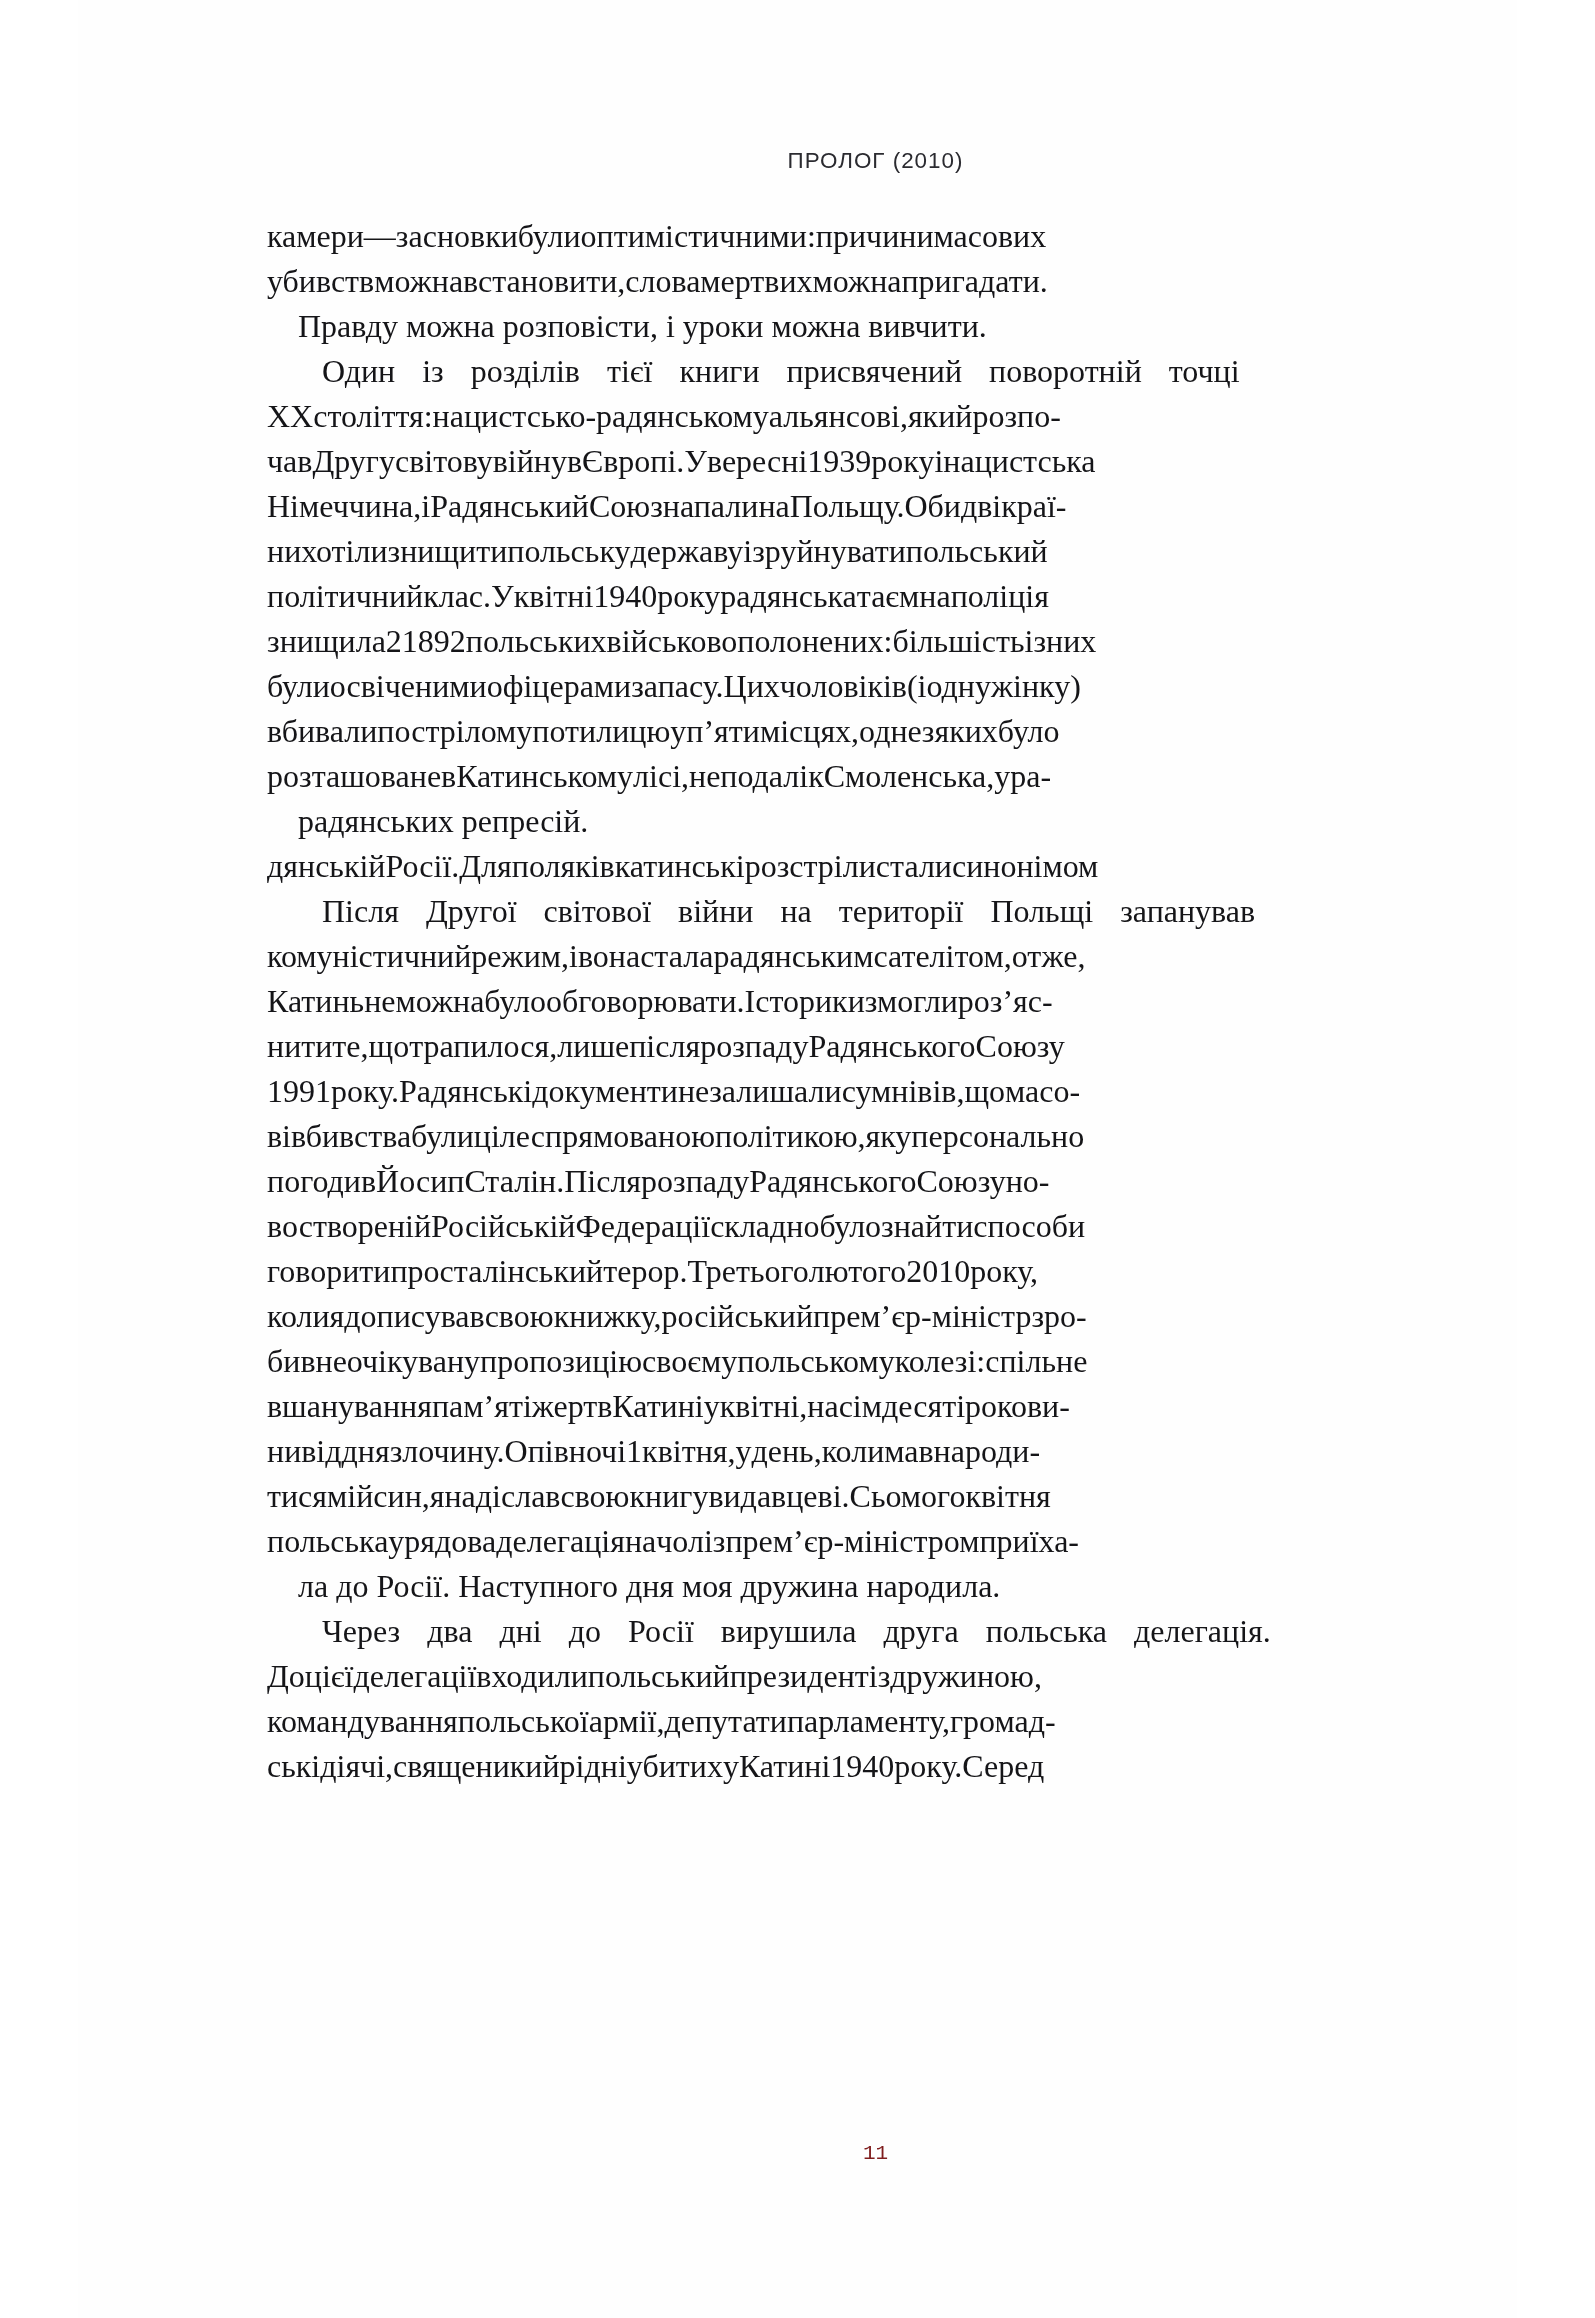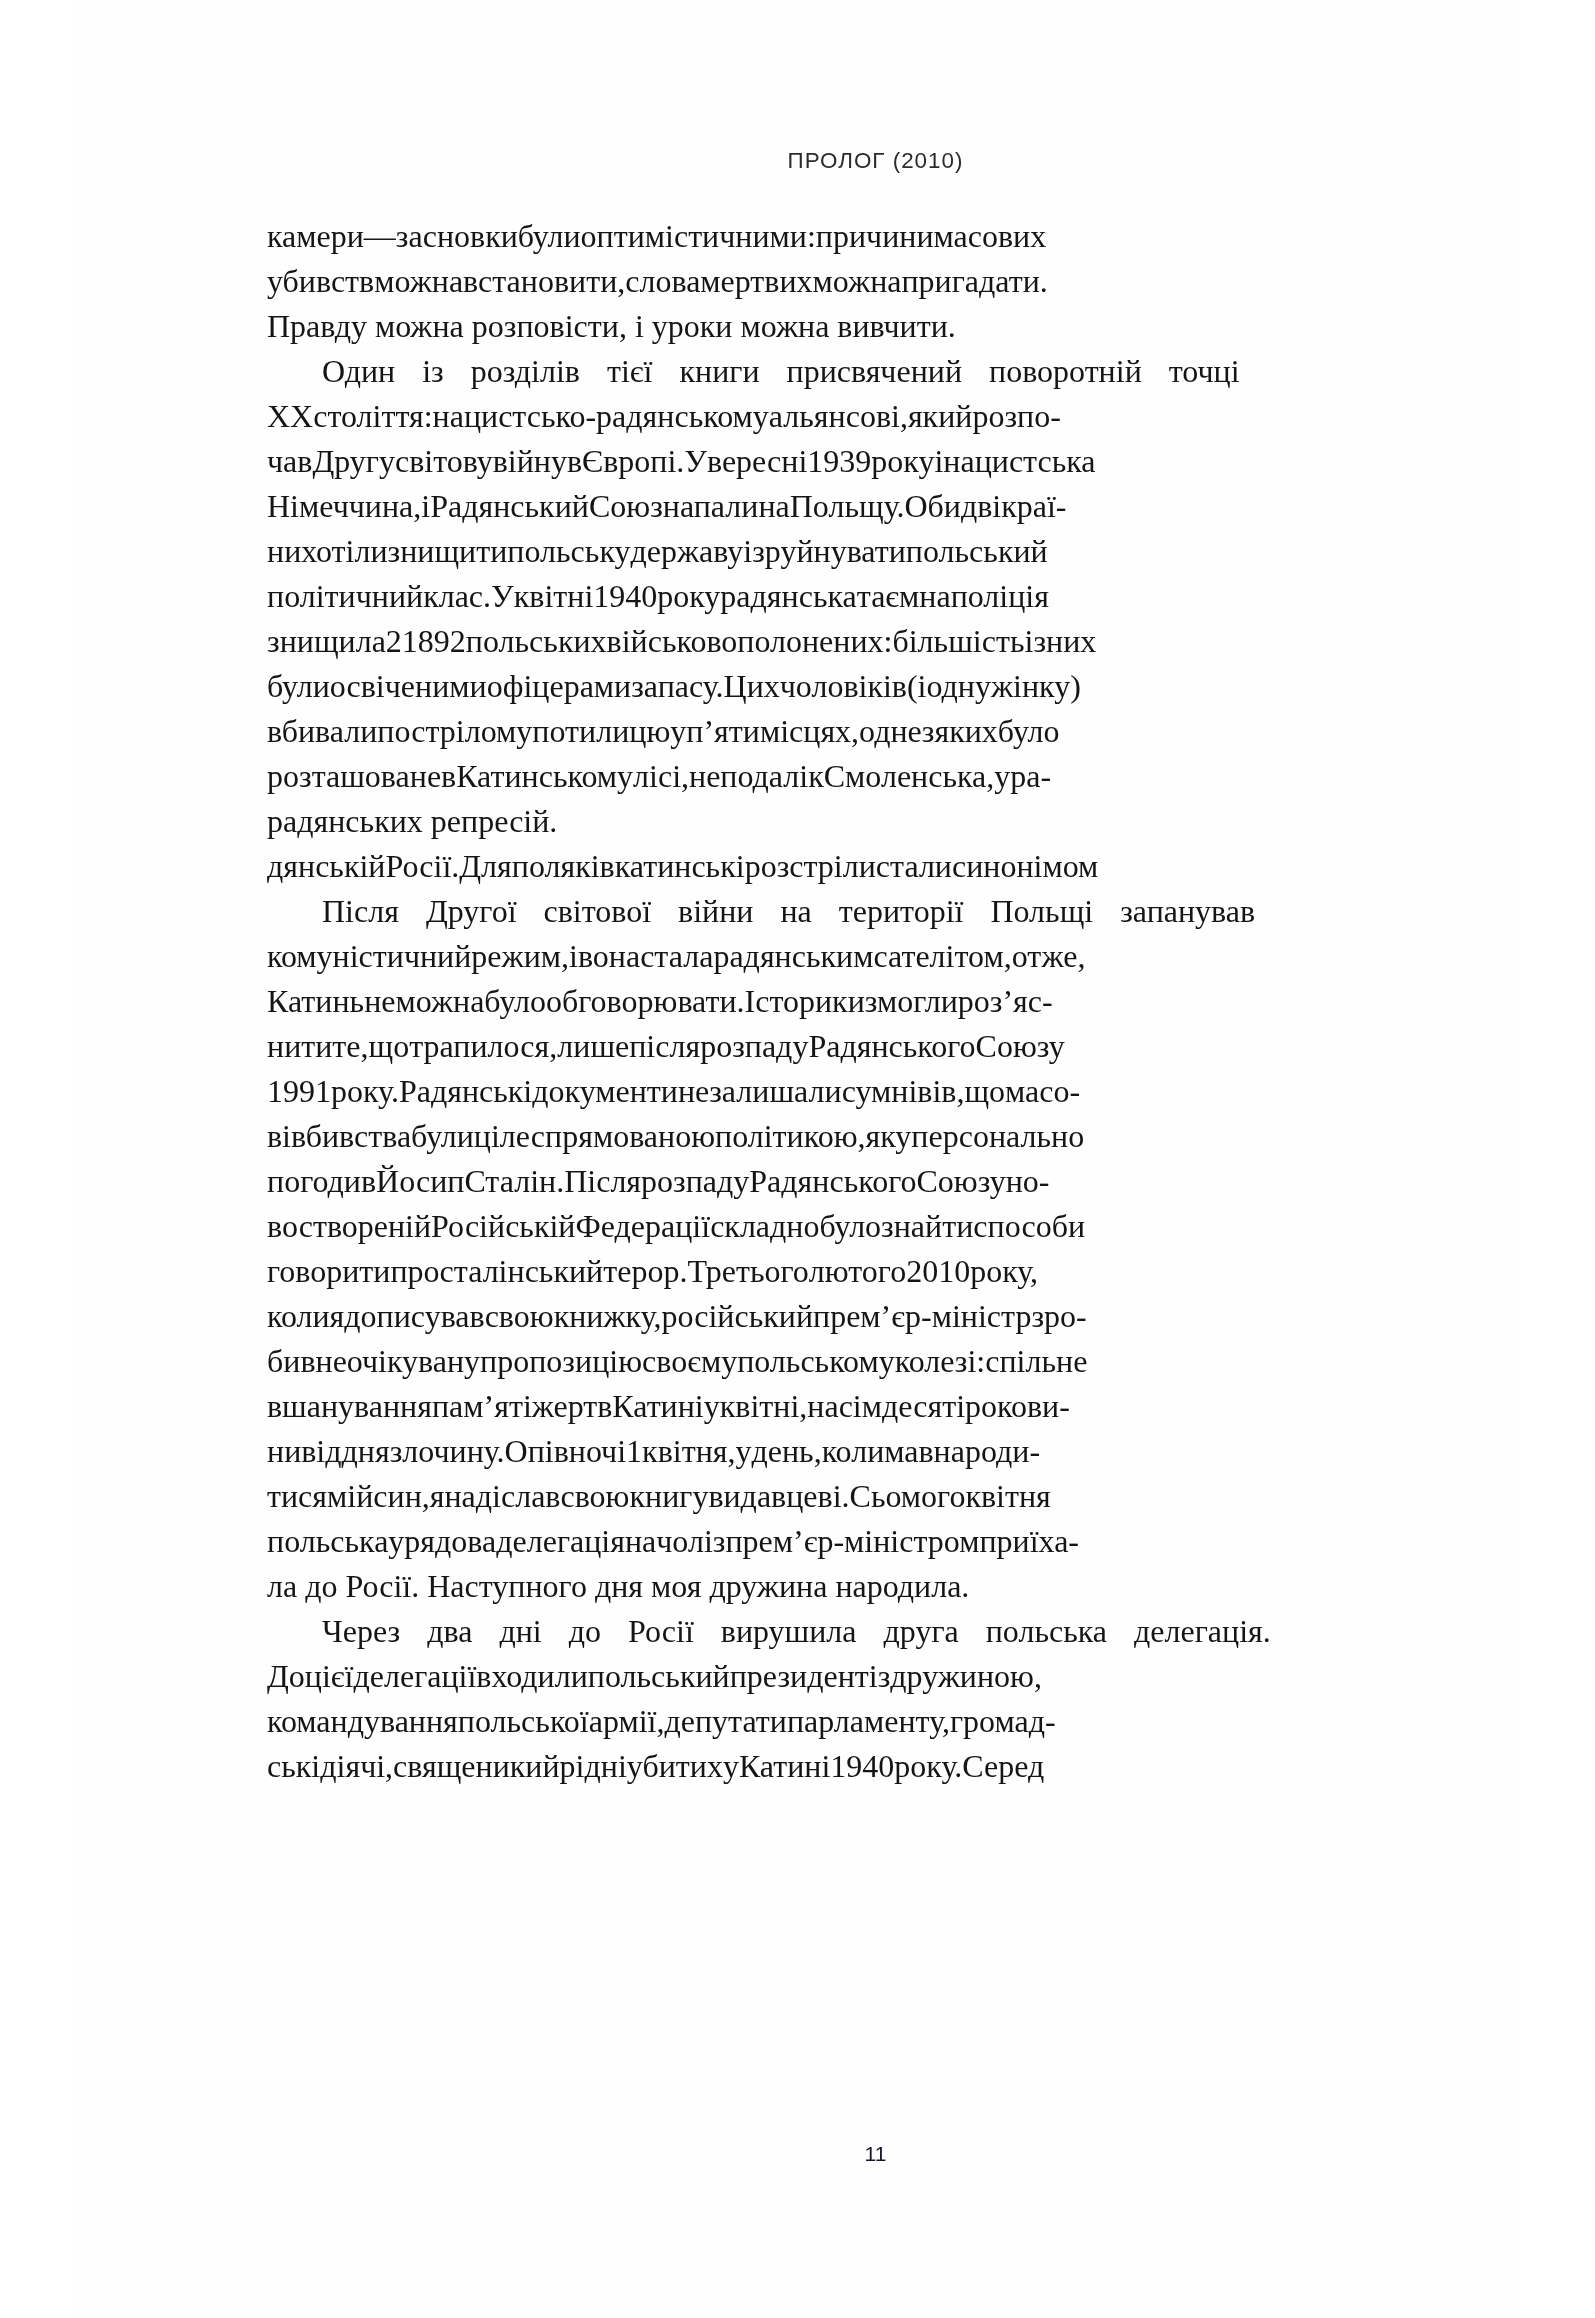--- a/index.html
+++ b/index.html
@@ -53,20 +53,21 @@
     justify-content: flex-start;
     font-size: 32px;
     line-height: 45px;
     color: #151518;
     white-space: pre;
   }
 
   .line.last {
     display: block;
     white-space: pre;
+    margin-left: 31px;
   }
 
   .line .w {
     display: inline-block;
     white-space: pre;
   }
 
   .line.indented {
     padding-left: 55px;
     gap: 27px;
@@ -75,23 +76,23 @@
   
   .folio {
     position: absolute;
     top: 2142px;
     left: 0;
     width: 1595px;
     text-align: center;
   }
 
   .folio .folio-text {
-    font-family: Liberation Sans, sans-serif;
+    font-family: Liberation Mono, monospace;
     font-size: 21px;
-    color: #0f172a;
+    color: #7f1d1d;
   }
 </style>
 </head>
 <body>
 
 <div class="page">
 
   <div class="running-header">
     <span class="rh-text">ПРОЛОГ (2010)</span>
   </div>

